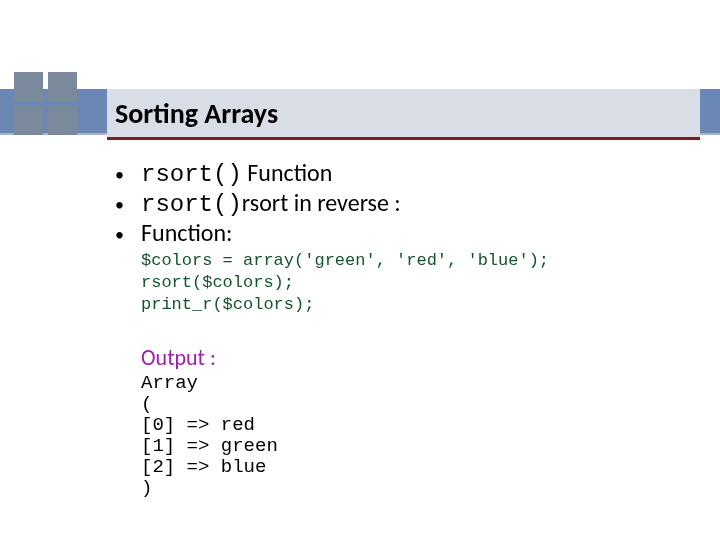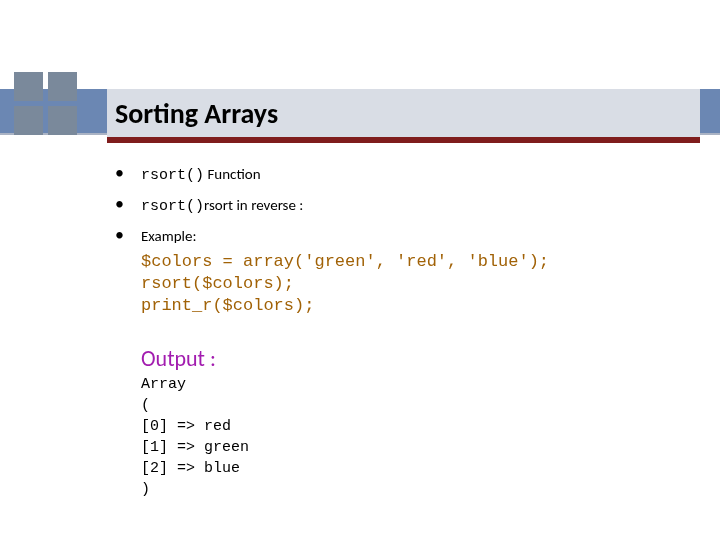--- a/index.html
+++ b/index.html
@@ -59,21 +59,21 @@
     background: #aab3c4;
   }
   .title-container {
     position: absolute;
     left: 107px;
     top: 88px;
     right: 20px;
     height: 48px;
     background: #d9dde5;
     border-top: 1px solid #fff;
-    border-bottom: 6px solid #7f1d1d;
+    border-bottom: 3px solid #7f1d1d;
     display: flex;
     align-items: center;
     padding-left: 8px;
   }
   .title-text {
     font-size: 28px;
     font-weight: bold;
     color: #000;
   }
   
@@ -90,47 +90,47 @@
   }
   .bullet-dot {
     width: 26px;
     flex: none;
     font-size: 18px;
     line-height: 26px;
     text-align: left;
     color: #000;
   }
   .bullet-content {
-    font-size: 15px;
+    font-size: 24px;
     line-height: 26px;
     color: #000;
   }
   .mono {
     font-family: "Courier New", monospace;
   }
   .code-block {
     margin-left: 26px;
     font-family: "Courier New", monospace;
     font-size: 17px;
     line-height: 22px;
     white-space: pre;
     margin-top: 2px;
-    color: #a16207;
+    color: #14532d;
   }
   .output-heading {
     margin-left: 26px;
     font-size: 22px;
     margin-top: 28px;
     margin-bottom: 2px;
     color: #a21caf;
   }
   .output-block {
     margin-left: 26px;
     font-family: "Courier New", monospace;
-    font-size: 15px;
+    font-size: 19px;
     line-height: 21px;
     white-space: pre;
     color: #000;
   }
 </style>
 </head>
 <body>
 
 <div class="slide">
 
@@ -164,21 +164,21 @@
 
     <div class="bullet-row">
       <span class="bullet-dot">•</span>
       <span class="bullet-content">
         <span class="mono">rsort()</span><span>rsort in reverse :</span>
       </span>
     </div>
 
     <div class="bullet-row">
       <span class="bullet-dot">•</span>
-      <span class="bullet-content">Example:</span>
+      <span class="bullet-content">Function:</span>
     </div>
 
     <div class="code-block">$colors = array('green', 'red', 'blue');
 rsort($colors);
 print_r($colors);</div>
 
     <div class="output-heading">Output :</div>
 
     <div class="output-block">Array
 (

